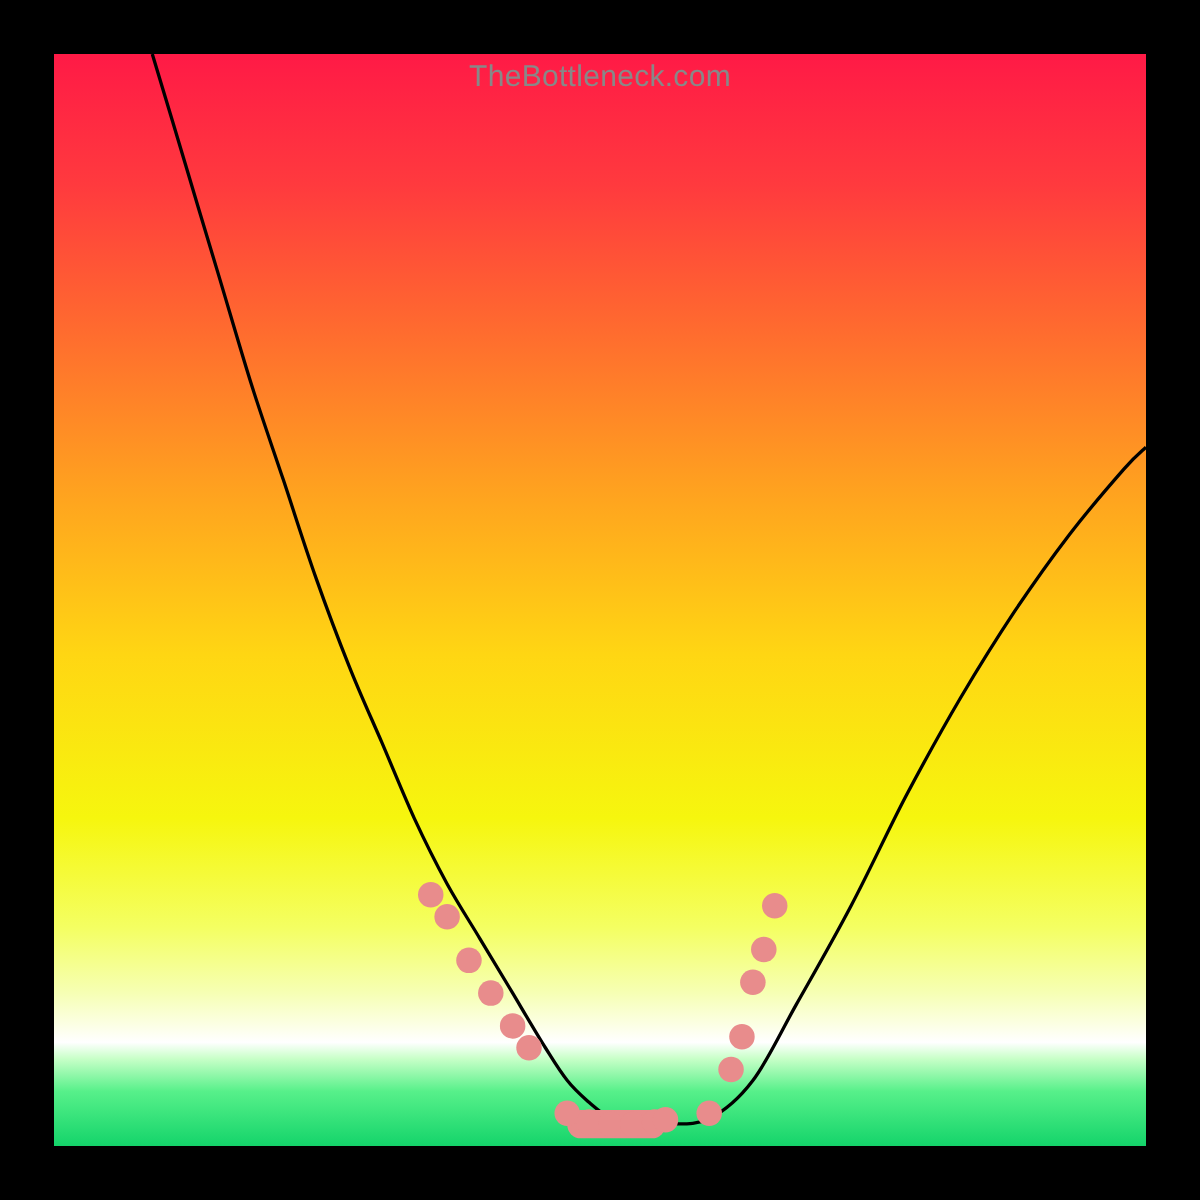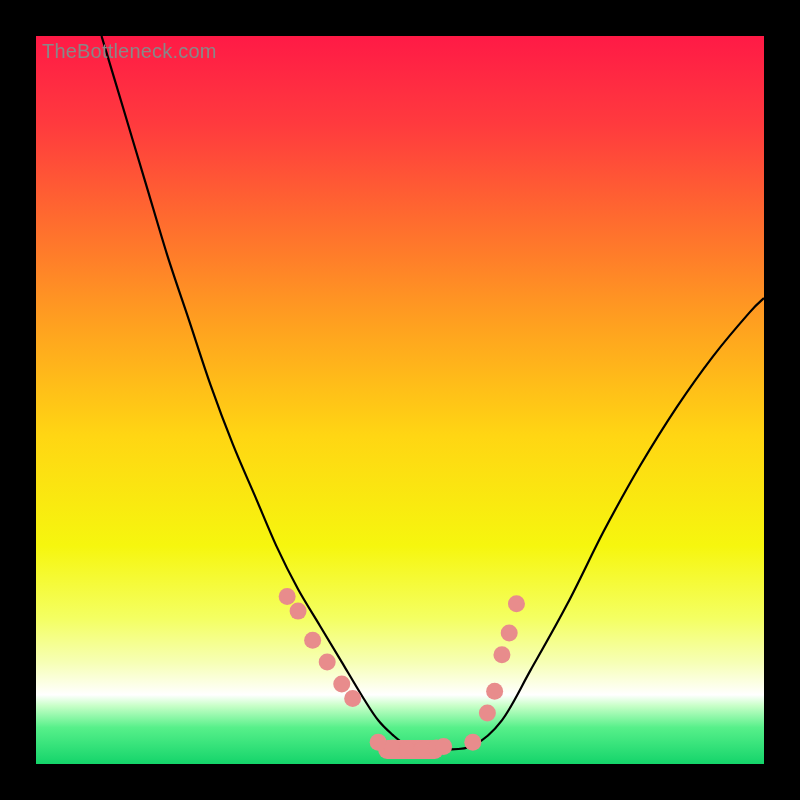--- a/index.html
+++ b/index.html
@@ -1,18 +1,18 @@
 <!DOCTYPE html>
 <html><head>
 <meta charset="utf-8">
 <style>
   html,body{margin:0;padding:0;width:800px;height:800px;overflow:hidden;background:#000;font-family:Arial,Helvetica,sans-serif}
   .frame{position:absolute;left:0;top:0;width:800px;height:800px;background:#000}
   .plot{position:absolute;left:36px;top:36px;width:728px;height:728px;overflow:hidden}
-  .water{position:absolute;left:0;top:0;right:0;bottom:0;color:#888;font-size:20px;font-weight:500;text-align:left;padding:4px 6px;letter-spacing:.2px}
+  .water{position:absolute;left:0;top:0;right:0;bottom:0;color:#888;font-size:20px;font-weight:500;text-align:center;padding:4px 6px;letter-spacing:.2px}
   svg{position:absolute;left:0;top:0}
 </style>
 </head>
 <body>
 
 <div class="frame">
   <div class="plot">
     <svg id="svg" width="728" height="728" viewBox="0 0 728 728">
         <defs>
           <linearGradient id="bg" x1="0" y1="0" x2="0" y2="1">

